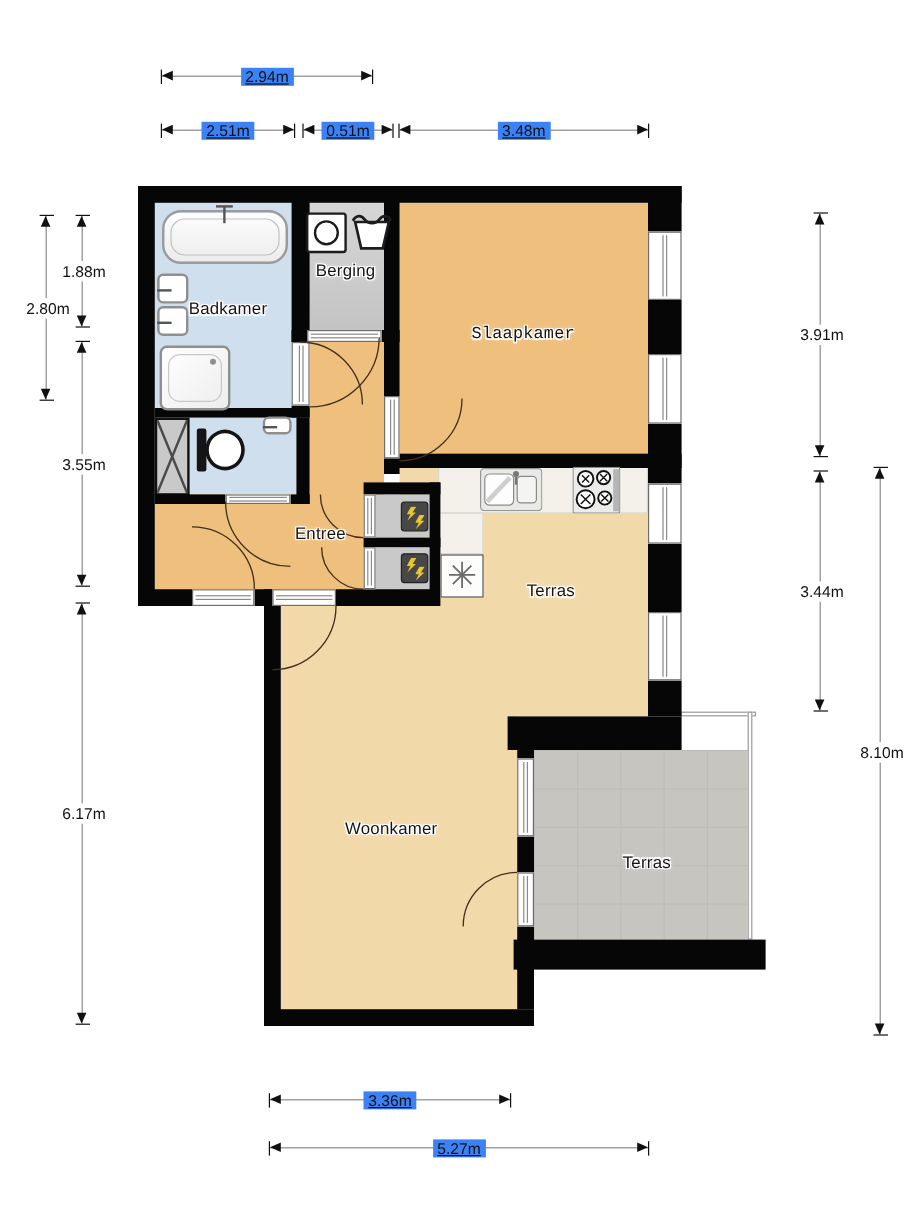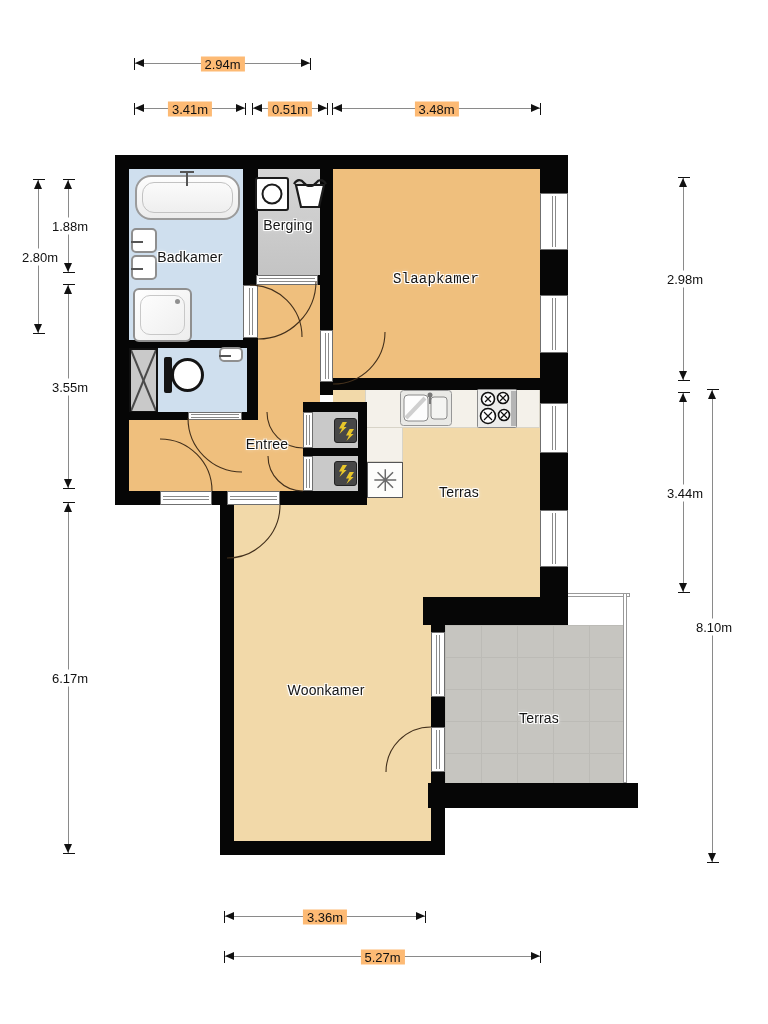--- a/index.html
+++ b/index.html
@@ -17,21 +17,21 @@
   .wv::after {content:"";position:absolute;top:2px;bottom:2px;left:calc(50% + 1px);width:1px;background:#8a8a8a;}
   .wh{position:absolute;background:#fff;border:1px solid #6f6f6f;box-sizing:border-box;}
   .wh::before{content:"";position:absolute;left:2px;right:2px;top:calc(50% - 2px);height:1px;background:#8a8a8a;}
   .wh::after {content:"";position:absolute;left:2px;right:2px;top:calc(50% + 1px);height:1px;background:#8a8a8a;}
   
   .dimh{position:absolute;border-top:1px solid #8a8a8a;}
   .dimh::before{content:"";position:absolute;left:0;top:-5px;border-top:4px solid transparent;border-bottom:4px solid transparent;border-right:9px solid #111;}
   .dimh::after{content:"";position:absolute;right:0;top:-5px;border-top:4px solid transparent;border-bottom:4px solid transparent;border-left:9px solid #111;}
   .dimh .ta{position:absolute;left:-1px;top:-6px;width:1px;height:12px;background:#111;}
   .dimh .tb{position:absolute;right:-1px;top:-6px;width:1px;height:12px;background:#111;}
-  .dimh .lab{position:absolute;left:50%;top:0;transform:translate(-50%,-50%);background:#fdba74;padding:0 4px;font-size:13px;color:#111;white-space:nowrap;}
+  .dimh .lab{position:absolute;left:50%;top:0;transform:translate(-50%,-50%);background:#3b82f6;padding:0 4px;font-size:13px;color:#111;white-space:nowrap;text-decoration:underline;}
   .dimv{position:absolute;border-left:1px solid #8a8a8a;}
   .dimv::before{content:"";position:absolute;top:0;left:-5px;border-left:4px solid transparent;border-right:4px solid transparent;border-bottom:9px solid #111;}
   .dimv::after{content:"";position:absolute;bottom:0;left:-5px;border-left:4px solid transparent;border-right:4px solid transparent;border-top:9px solid #111;}
   .dimv .ta{position:absolute;top:-1px;left:-6px;width:12px;height:1px;background:#111;}
   .dimv .tb{position:absolute;bottom:-1px;left:-6px;width:12px;height:1px;background:#111;}
   .dimv .lab{position:absolute;top:50%;left:1px;transform:translate(-50%,-50%);background:#fff;padding:1px 3px;font-size:13px;color:#111;white-space:nowrap;}
   .ta,.tb{display:block;}
   
   .fixt{position:absolute;box-sizing:border-box;}
   .tub{background:linear-gradient(180deg,#fdfdfd,#ececec);border:2px solid #9b9b9b;border-radius:16px;}
@@ -216,21 +216,21 @@
   <div class="rlabel" style="left:539px;top:718px;">Terras</div>
 
   <div class="dimh" style="left:135px;top:63px;width:175px;">
     <i class="ta"></i>
       <i class="tb"></i>
       <span class="lab">2.94m</span>
   </div>
   <div class="dimh" style="left:135px;top:108px;width:110px;">
     <i class="ta"></i>
       <i class="tb"></i>
-      <span class="lab">3.41m</span>
+      <span class="lab">2.51m</span>
   </div>
   <div class="dimh" style="left:253px;top:108px;width:74px;">
     <i class="ta"></i>
       <i class="tb"></i>
       <span class="lab">0.51m</span>
   </div>
   <div class="dimh" style="left:333px;top:108px;width:207px;">
     <i class="ta"></i>
       <i class="tb"></i>
       <span class="lab">3.48m</span>
@@ -264,26 +264,26 @@
   </div>
   <div class="dimv" style="left:68px;top:503px;height:350px;">
     <i class="ta"></i>
       <i class="tb"></i>
       <span class="lab">6.17m</span>
   </div>
 
   <div class="dimv" style="left:683px;top:178px;height:202px;">
     <i class="ta"></i>
       <i class="tb"></i>
-      <span class="lab">2.98m</span>
+      <span class="lab">3.91m</span>
   </div>
   <div class="dimv" style="left:683px;top:393px;height:199px;">
     <i class="ta"></i>
       <i class="tb"></i>
       <span class="lab">3.44m</span>
   </div>
-  <div class="dimv" style="left:712px;top:390px;height:472px;">
+  <div class="dimv" style="left:733px;top:390px;height:472px;">
     <i class="ta"></i>
       <i class="tb"></i>
       <span class="lab" style="top:237px;">8.10m</span>
   </div>
 
 </div>
 
 </body></html>

